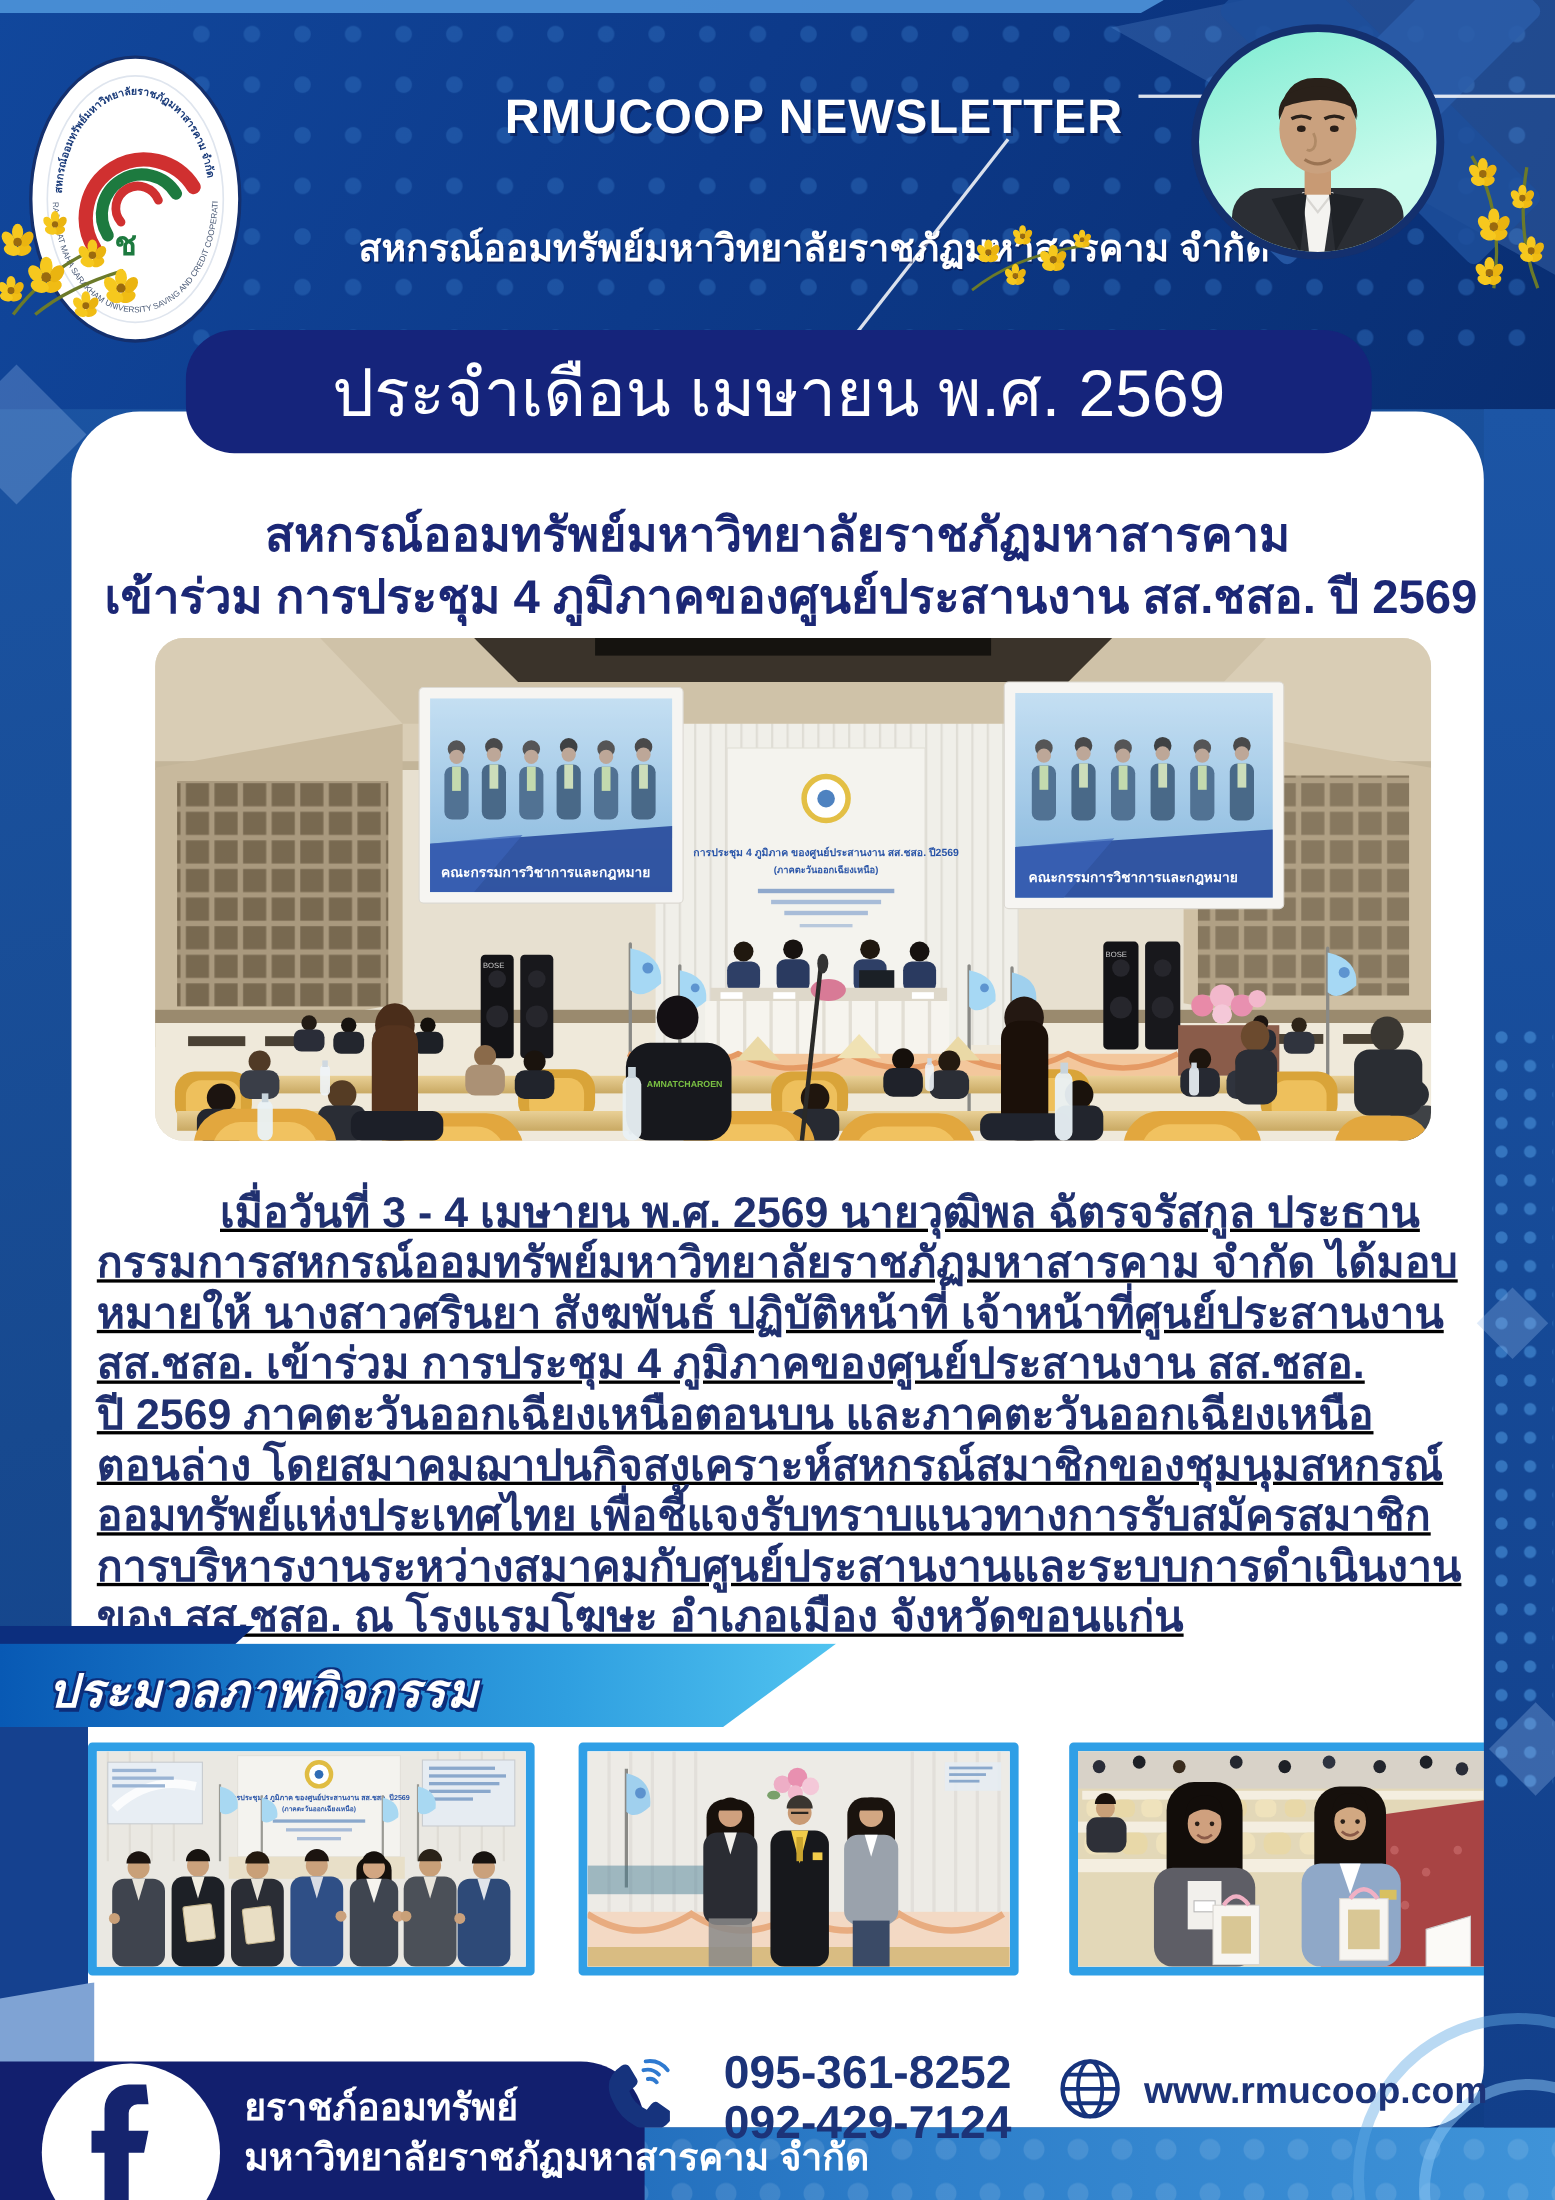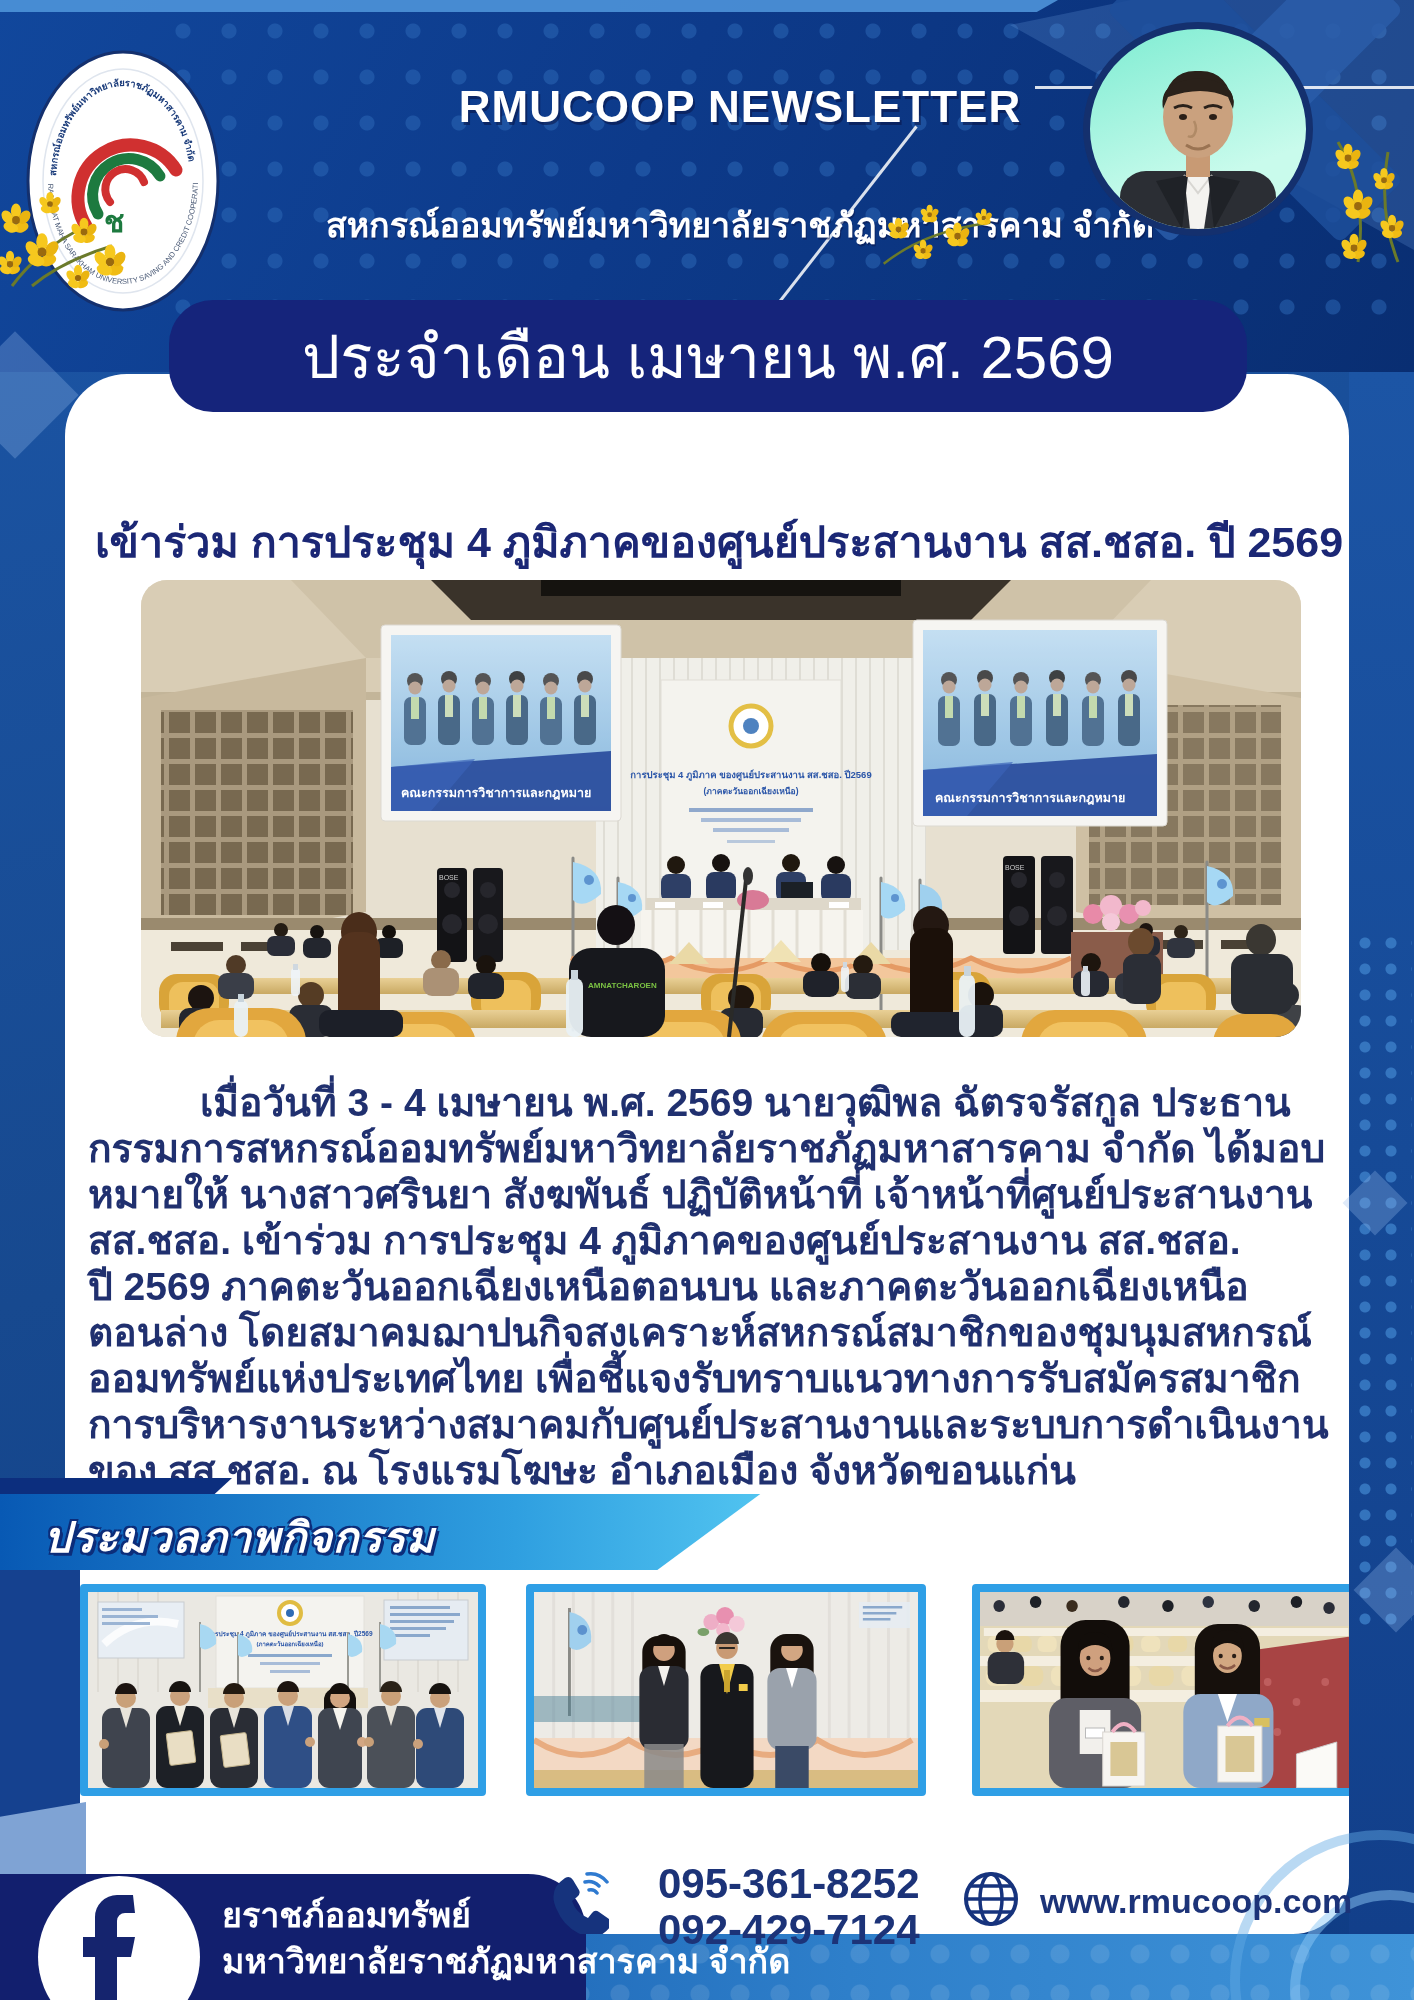--- a/index.html
+++ b/index.html
@@ -39,21 +39,21 @@
   
   #issueBanner{left:169px;top:300px;width:1078px;height:112px;background:#15247b;
           border-radius:44px;display:flex;align-items:center;justify-content:center;
           color:#fff;font-size:60px;font-weight:400;}
   #card{left:65px;top:374px;width:1284px;height:1560px;background:#ffffff;
           border-radius:62px 62px 56px 0;}
   .titleLine{left:65px;width:1284px;text-align:center;color:#1b2775;
           font-size:43px;font-weight:800;white-space:nowrap;}
   #mainPhoto{left:141px;top:580px;width:1160px;height:457px;border-radius:26px;
           overflow:hidden;background:#ece6d8;}
-  #bodyText{left:88px;top:1080px;width:1254px;}
+  #bodyText{left:88px;top:1080px;width:1254px;text-decoration:underline;}
   .bl{font-size:39px;line-height:46px;font-weight:700;color:#20306f;white-space:nowrap;}
   .indent{text-indent:112px;}
 
   
   #leftBand{left:0;top:1496px;width:80px;height:378px;background:#15418f;}
   #leftWedge{left:0;top:1802px;width:86px;height:74px;background:#7fa3d4;
           clip-path:polygon(0 20%,100% 0,100% 100%,0 100%);}
   #galWedge{left:0;top:1478px;width:232px;height:30px;background:#0c2e7e;
           clip-path:polygon(0 0,100% 0,86% 100%,0 100%);}
   #galBand{left:0;top:1494px;width:792px;height:76px;
@@ -184,20 +184,21 @@
       <use href="#flw" transform="translate(74,96) scale(1.2)"></use>
       <use href="#flw" transform="translate(36,116) scale(1.3)"></use>
     </svg>
   </div>
 
   <div class="abs" id="card"></div>
   <div class="abs" id="issueBanner">
     <span>ประจำเดือน เมษายน พ.ศ. 2569</span>
   </div>
 
+  <div class="abs titleLine" style="top:452px;">สหกรณ์ออมทรัพย์มหาวิทยาลัยราชภัฏมหาสารคาม</div>
   <div class="abs titleLine" style="top:508px;margin-left:12px;">เข้าร่วม การประชุม 4 ภูมิภาคของศูนย์ประสานงาน สส.ชสอ. ปี 2569</div>
 
   <div class="abs" id="mainPhoto">
     <svg width="1160" height="457" viewBox="0 0 1160 457" preserveAspectRatio="none">
       <defs>
         <linearGradient id="screenG" x1="0" y1="0" x2="0" y2="1">
           <stop offset="0" stop-color="#d8ecf8"></stop>
             <stop offset="1" stop-color="#86b7dc"></stop>
         </linearGradient>
         <linearGradient id="goldG" x1="0" y1="0" x2="0" y2="1">

